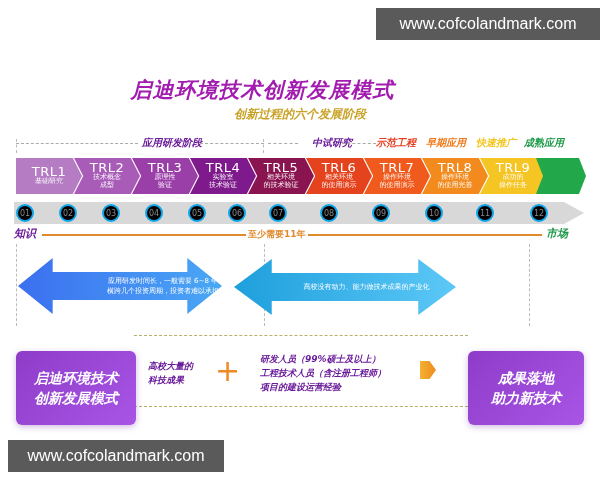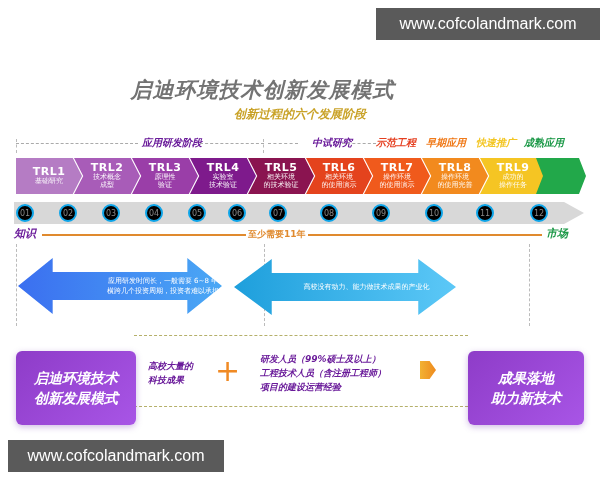--- a/index.html
+++ b/index.html
@@ -1,29 +1,29 @@
 <!DOCTYPE html>
 <html><head>
 <meta charset="utf-8">
 <style>
   *{box-sizing:border-box;margin:0;padding:0;}
   html,body{width:600px;height:480px;overflow:hidden;background:#fff;}
   body{position:relative;font-family:"DejaVu Sans",sans-serif;}
   .wm{position:absolute;background:#5a5a5a;color:#fff;font-family:"Liberation Sans",sans-serif;font-size:16px;display:flex;align-items:center;justify-content:center;}
   .wm-top{left:376px;top:8px;width:224px;height:32px;}
   .wm-bot{left:8px;top:440px;width:216px;height:32px;}
-  .title{position:absolute;left:0;width:525px;top:76px;text-align:center;font-size:21px;font-weight:bold;font-style:italic;color:#737373;letter-spacing:1px;}
+  .title{position:absolute;left:0;width:525px;top:76px;text-align:center;font-size:21px;font-weight:bold;font-style:italic;color:#a21caf;letter-spacing:1px;}
   .subtitle{position:absolute;left:0;width:600px;top:106px;text-align:center;font-size:12px;font-weight:bold;font-style:italic;color:#c9a227;}
   .phase{position:absolute;top:136px;font-size:10px;font-weight:bold;font-style:italic;white-space:nowrap;}
   .dash{position:absolute;top:143px;height:0;border-top:1px dashed #aaa;}
   .vt{position:absolute;width:0;border-left:1px dashed #bbb;}
   .chev-row{position:absolute;top:158px;left:16px;height:36px;}
   .chev{position:absolute;top:0;height:36px;color:#fff;text-align:center;display:flex;flex-direction:column;justify-content:center;align-items:center;clip-path:polygon(0 0,86% 0,100% 50%,86% 100%,0 100%,14% 50%);}
   .chev.first{clip-path:polygon(0 0,86% 0,100% 50%,86% 100%,0 100%);}
-  .chev .t{font-size:11px;font-weight:bold;letter-spacing:.5px;line-height:10px;}
+  .chev .t{font-size:13px;font-weight:normal;letter-spacing:.5px;line-height:10px;}
   .chev .d{font-size:7px;line-height:8px;opacity:.95;}
   .timeline{position:absolute;top:202px;left:14px;width:570px;height:22px;background:#d8d8d8;clip-path:polygon(0 0,96.5% 0,100% 50%,96.5% 100%,0 100%);}
   .num{position:absolute;top:204px;width:18px;height:18px;border-radius:50%;background:#000000;border:2px solid #0ea5e9;color:#888;font-size:8px;display:flex;align-items:center;justify-content:center;}
   .kw{position:absolute;top:226px;font-size:11px;font-weight:bold;font-style:italic;}
   .line{position:absolute;top:234px;height:2px;background:#e08a2e;}
   .mid{position:absolute;top:228px;font-size:9px;color:#e08a2e;font-weight:bold;background:#fff;padding:0 2px;}
   .darrow{position:absolute;color:#fff;display:flex;align-items:center;justify-content:center;text-align:center;clip-path:polygon(0 50%,17% 0,17% 25%,83% 25%,83% 0,100% 50%,83% 100%,83% 75%,17% 75%,17% 100%);}
   .darrow span{font-size:7px;line-height:10px;margin-left:43px;}
   .box{position:absolute;border-radius:6px;background:linear-gradient(135deg,#8e3cc8,#a855e6);color:#fff;font-weight:bold;font-style:italic;font-size:14px;line-height:20px;display:flex;align-items:center;justify-content:center;text-align:center;box-shadow:0 2px 6px rgba(120,60,180,.35);margin-top:17px;}
   .band{position:absolute;left:134px;top:335px;width:334px;height:72px;border-top:1px dashed #b5b06a;border-bottom:1px dashed #b5b06a;}

